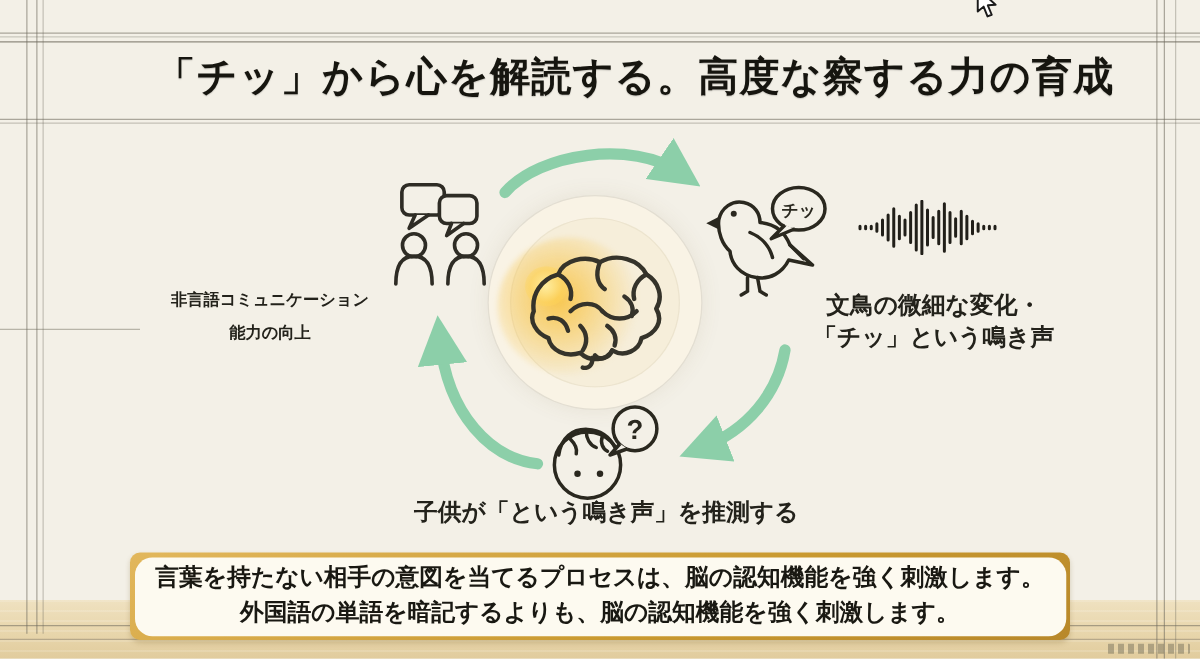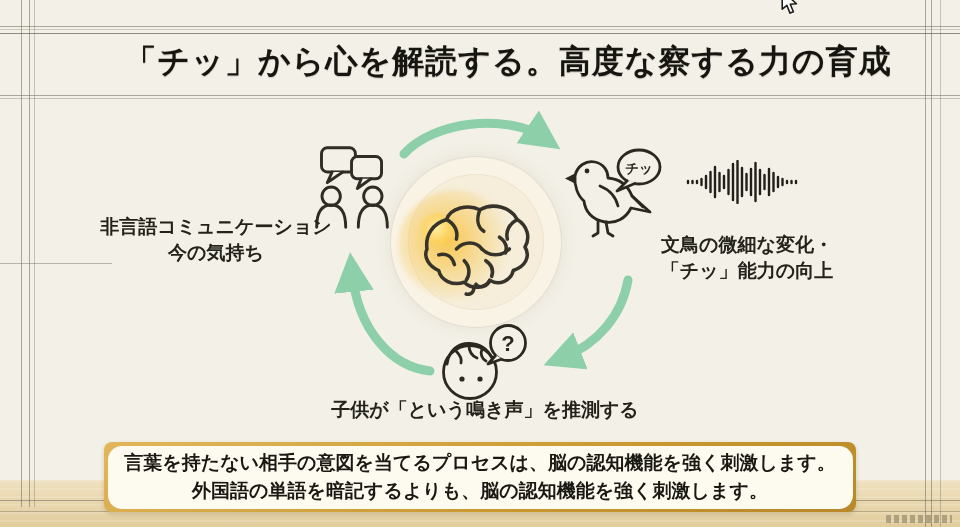--- a/index.html
+++ b/index.html
@@ -43,21 +43,21 @@
     position:absolute;left:398px;top:190px;width:115px;height:110px;border-radius:50%;
     background:radial-gradient(circle at 42% 45%, rgba(248,192,56,.85) 0%, rgba(248,192,56,.40) 38%, rgba(248,192,56,0) 72%);
     filter:blur(2px);
   }
   .glow-core{
     position:absolute;left:420px;top:213px;width:34px;height:32px;border-radius:50%;
     background:radial-gradient(circle, rgba(255,238,160,.95) 0%, rgba(255,213,90,.55) 55%, rgba(255,213,90,0) 100%);
   }
   
   .lbl{position:absolute;font-weight:bold;color:#23221b;text-align:center;}
-  .lbl-left{left:76px;top:214px;width:280px;font-size:19px;line-height:26px;}
+  .lbl-left{left:76px;top:227px;width:280px;font-size:13px;line-height:26px;}
   .lbl-right{left:628px;top:232px;width:238px;font-size:19px;line-height:26px;}
   .lbl-bottom{left:315px;top:397px;width:340px;font-size:19px;}
   
   .callout{
     position:absolute;left:104px;top:442px;width:752px;height:70px;
     border-radius:8px;padding:3.5px;box-sizing:border-box;
     background:linear-gradient(155deg,#e2b75c 0%,#c9992f 60%,#b8882a 100%);
     box-shadow:0 2px 4px rgba(120,90,30,.25);
   }
   .callout-inner{
@@ -185,25 +185,25 @@
   <circle cx="44" cy="57" r="2.6" fill="#2a281f"></circle>
   <g>
     <circle cx="72" cy="21" r="17.5" fill="#f3f0e7" stroke="#2a281f" stroke-width="2.8"></circle>
     <path d="M60 33 L52 42 L66 37" fill="#f3f0e7" stroke="#2a281f" stroke-width="2.8" stroke-linejoin="round"></path>
     <text x="72" y="29" text-anchor="middle" font-size="22" class="bubble-text">?</text>
   </g>
 </svg>
 
 <div class="lbl lbl-left">
   <div>非言語コミュニケーション</div>
-  <div>今の気持ち</div>
+  <div>能力の向上</div>
 </div>
 <div class="lbl lbl-right">
   <div>文鳥の微細な変化・</div>
-  <div>「チッ」能力の向上</div>
+  <div>「チッ」という鳴き声</div>
 </div>
 <div class="lbl lbl-bottom">子供が「という鳴き声」を推測する</div>
 
 <div class="callout">
   <div class="callout-inner">
     <div>言葉を持たない相手の意図を当てるプロセスは、脳の認知機能を強く刺激します。</div>
     <div>外国語の単語を暗記するよりも、脳の認知機能を強く刺激します。</div>
   </div>
 </div>
 

